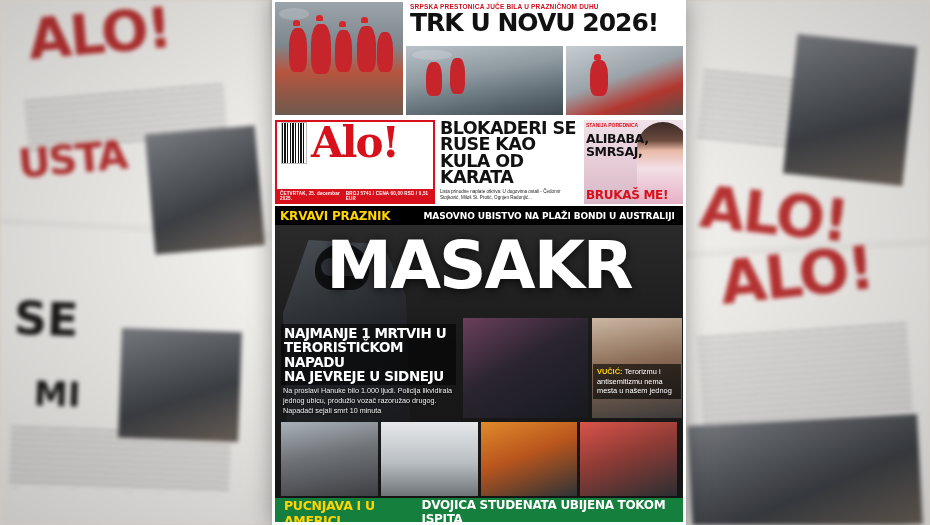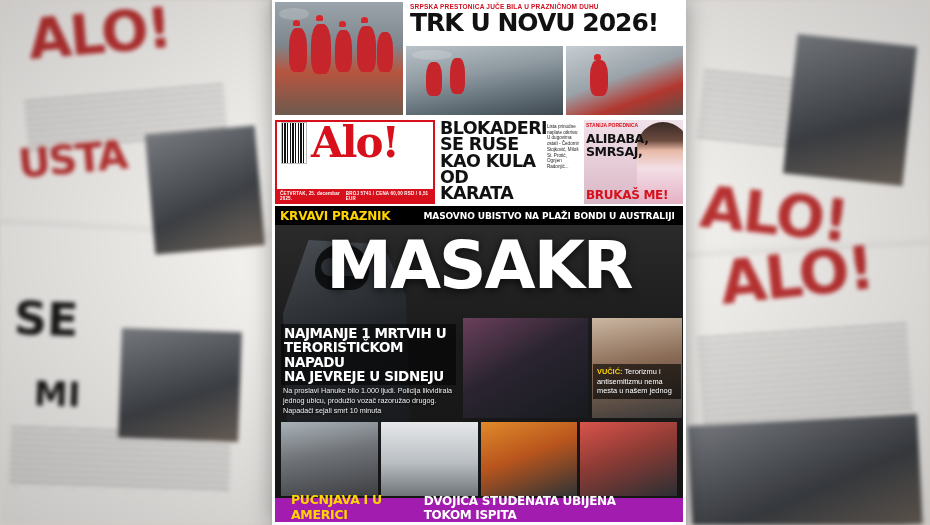--- a/index.html
+++ b/index.html
@@ -157,21 +157,21 @@
     letter-spacing: -2px;
   }
   .mast-logo-bar {
     height: 13px;
     background: #d8101b;
     display: flex; align-items: center; justify-content: space-between;
     padding: 0 3px;
     color: #fff; font-size: 4.5px; font-weight: 700;
     letter-spacing: .2px;
   }
-  .mast-mid { flex: 1; display: flex; flex-direction: row; justify-content: flex-start; padding-left: 2px;}
+  .mast-mid { flex: 1; display: flex; flex-direction: column; justify-content: flex-start; padding-left: 2px;}
   .mast-mid-title {
     font-family: "DejaVu Sans", sans-serif;
     font-weight: 900; font-size: 17.5px; line-height: .93;
     color: #111; letter-spacing: -.6px;
   }
   .mast-mid-sub {
     margin-top: 4px;
     font-size: 4.6px; line-height: 1.25; color: #222;
   }
   .mast-right {
@@ -291,23 +291,23 @@
     position: absolute; left: 6px; right: 6px; bottom: 26px; height: 74px;
     display: flex; gap: 3px; z-index: 5;
   }
   .sp { flex: 1; position: relative; overflow: hidden; }
   .sp1 { background: linear-gradient(170deg,#a9b2b8 0%,#6e7176 45%,#3d3f42 100%); }
   .sp2 { background: linear-gradient(180deg,#e6e8ea 0%,#b9bec2 55%,#6f7478 100%); }
   .sp3 { background: linear-gradient(160deg,#e08a2a 0%,#b9551d 45%,#2f3336 100%); }
   .sp4 { background: linear-gradient(160deg,#d9534a 0%,#8e3b35 45%,#2b2f33 100%); }
   .main-bottombar {
     position: absolute; left: 0; right: 0; bottom: 0; height: 24px;
-    background: #a21caf; z-index: 8;
-    display: flex; align-items: flex-end; gap: 5px;
-    padding: 0 16px;
+    background: #15803d; z-index: 8;
+    display: flex; align-items: flex-start; gap: 5px;
+    padding: 0 9px;
   }
   .bb-yellow { color: #ffd400; font-weight: 900; font-size: 12.5px; font-family: "DejaVu Sans", sans-serif; letter-spacing: -.3px;}
   .bb-white { color: #fff; font-weight: 700; font-size: 12px; font-family: "DejaVu Sans", sans-serif; letter-spacing: -.3px;}
 </style>
 </head>
 <body>
 
 <div id="stage">
 
   <div class="bg-wrap">

